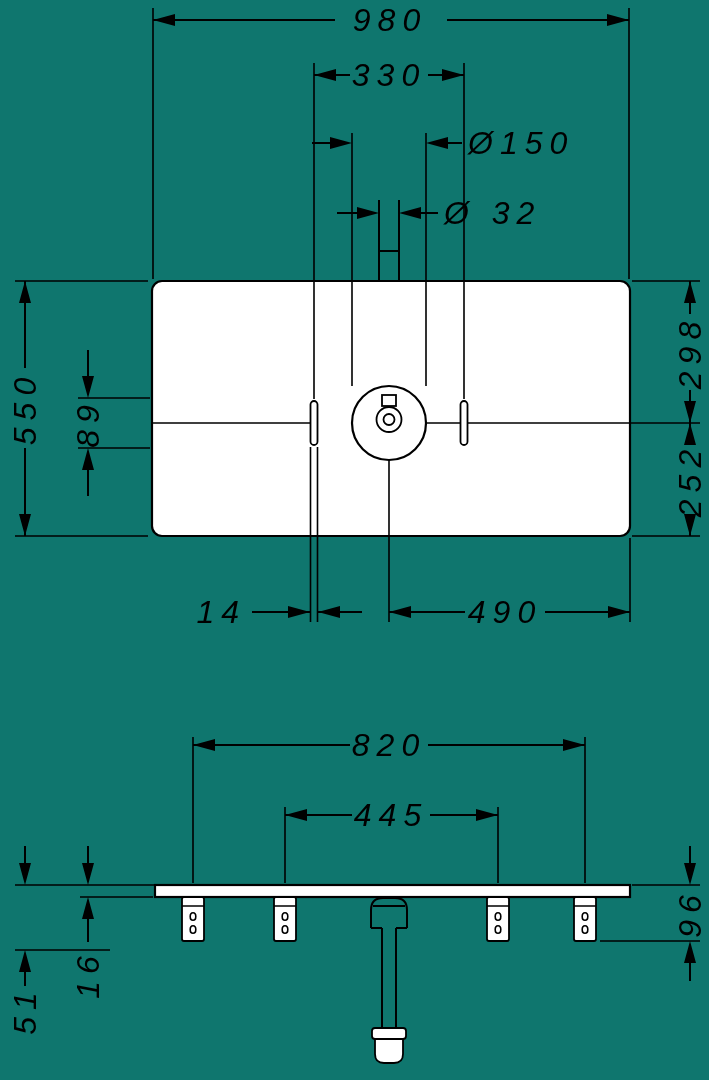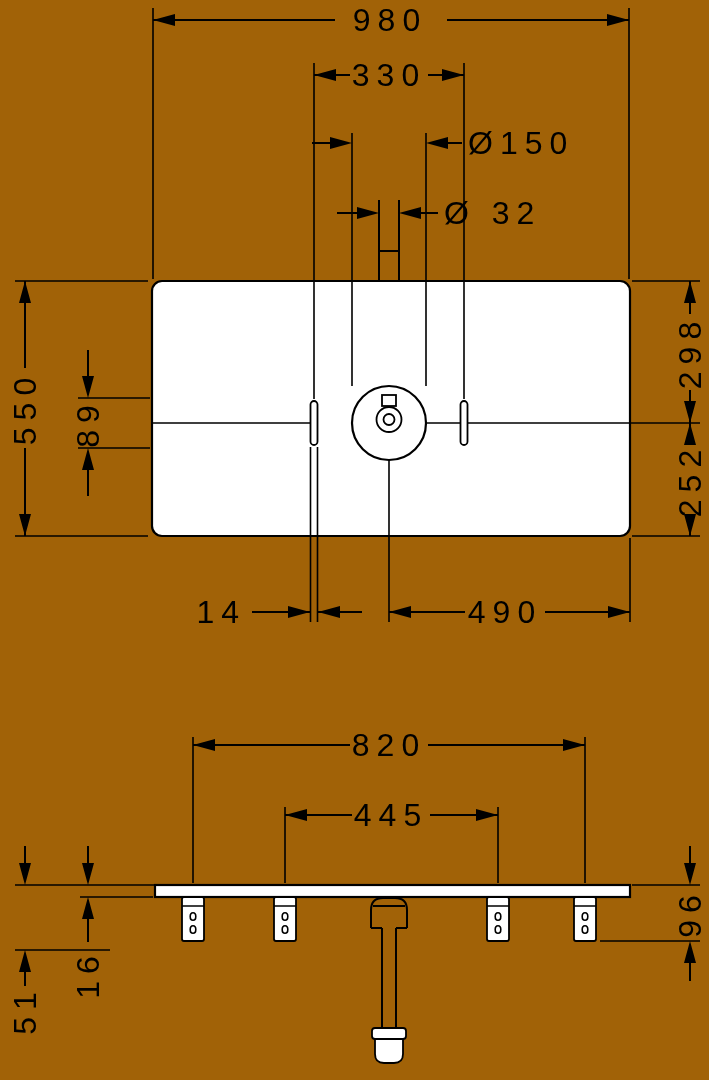--- a/index.html
+++ b/index.html
@@ -1,16 +1,16 @@
 <!DOCTYPE html>
 <html><head>
 <meta charset="utf-8">
 <style>
   html,body{margin:0;padding:0;background:#ffffff;}
-  .sheet{width:709px;height:1080px;background:#a16207;position:relative;overflow:hidden;}
+  .sheet{width:709px;height:1080px;background:#0f766e;position:relative;overflow:hidden;font-style:italic;}
   svg{display:block;}
   svg text{
     font-family:"Liberation Sans","DejaVu Sans",sans-serif;
     font-size:32px;
     letter-spacing:7px;
     fill:#000;
   }
   .ln{stroke:#000;stroke-width:2;fill:none;stroke-linecap:butt;}
   .thin{stroke:#000;stroke-width:1.6;fill:none;}
   .shape{stroke:#000;stroke-width:2.2;fill:#ffffff;}

